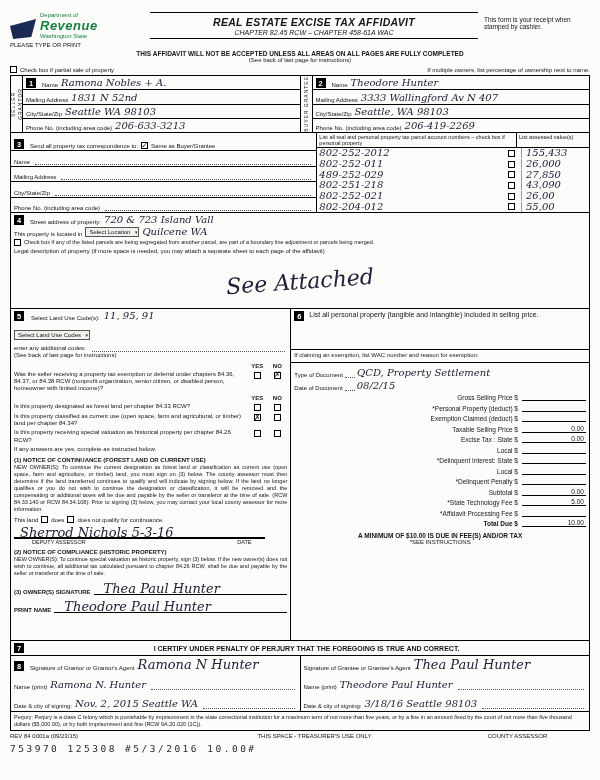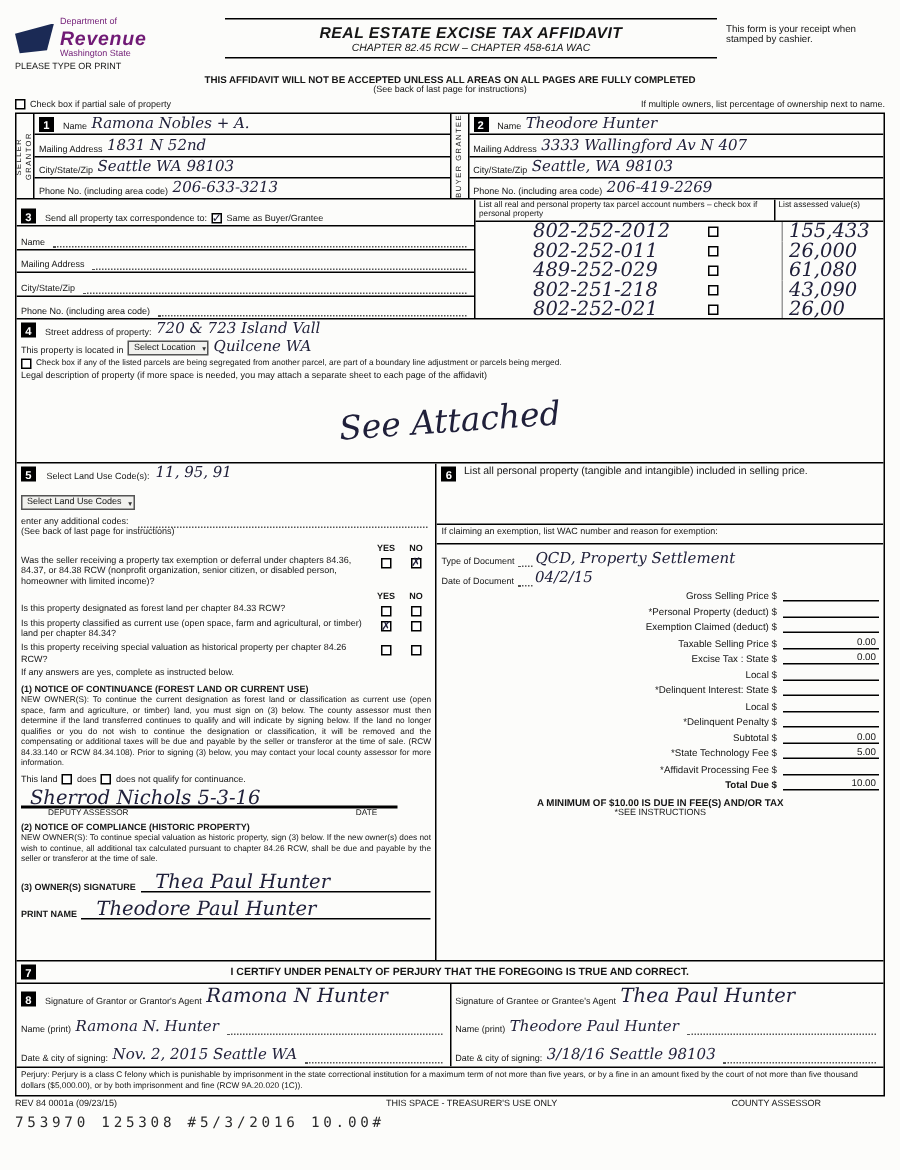--- a/index.html
+++ b/index.html
@@ -20,27 +20,27 @@
   .t7 { font-size:7px;  line-height:1.25; }
   .b  { font-weight:bold; }
   .hand {
     font-family: "DejaVu Serif", serif;
     font-style: italic;
     color: #20203a;
     font-size: 10px;
     line-height: 1;
     white-space: nowrap;
   }
-  .hand-sm { font-size: 13px; margin-left: 36px; }
+  .hand-sm { font-size: 10px; }
   .hand-lg { font-size: 13px; }
 
   
   .hdr { display:flex; align-items:flex-start; margin-bottom:2px; }
   .hdr-left { width:140px; }
-  .logo { display:flex; align-items:center; gap:4px; color:#701a75; }
+  .logo { display:flex; align-items:flex-end; gap:4px; color:#15803d; }
   .emblem { width:26px; height:20px; background:#1b2a55;
             clip-path: polygon(0 35%, 100% 0, 82% 90%, 12% 100%); }
   .logo .l1,.logo .l3 { font-size:6px; }
   .logo .l2 { font-size:13px; font-weight:bold; font-style:italic; letter-spacing:0.5px; }
   .please-type { font-size:6px; margin-top:3px; }
   .hdr-center { flex:1; text-align:center; border-top:1px solid #000; border-bottom:1px solid #000; padding:3px 0 2px;font-style:italic; }
   .form-title { font-size:10.5px; font-weight:bold; letter-spacing:0.3px; }
   .form-chapter { font-size:7px; margin-top:1px; }
   .hdr-right { width:112px; font-size:6.5px; padding-left:6px; padding-top:4px; }
   .warning { font-size:6.5px; font-weight:bold; text-align:center; margin-top:2px; }
@@ -263,21 +263,21 @@
           <span class="pval hand hand-sm">155,433</span>
         </div>
         <div class="prow">
           <span class="pnum hand hand-sm">802-252-011</span>
           <span class="cb"></span>
           <span class="pval hand hand-sm">26,000</span>
         </div>
         <div class="prow">
           <span class="pnum hand hand-sm">489-252-029</span>
           <span class="cb"></span>
-          <span class="pval hand hand-sm">61,080</span>
+          <span class="pval hand hand-sm">27,850</span>
         </div>
         <div class="prow">
           <span class="pnum hand hand-sm">802-251-218</span>
           <span class="cb"></span>
           <span class="pval hand hand-sm">43,090</span>
         </div>
         <div class="prow">
           <span class="pnum hand hand-sm">802-252-021</span>
           <span class="cb"></span>
           <span class="pval hand hand-sm">26,00</span>
@@ -421,21 +421,21 @@
         <div class="t6">If claiming an exemption, list WAC number and reason for exemption:</div>
         <div class="divider"></div>
         <div class="exrow">
           <span class="flabel">Type of Document</span>
           <span class="wline" style="max-width:10px;"></span>
           <span class="hand">QCD, Property Settlement</span>
         </div>
         <div class="exrow">
           <span class="flabel">Date of Document</span>
           <span class="wline" style="max-width:10px;"></span>
-          <span class="hand">04/2/15</span>
+          <span class="hand">08/2/15</span>
         </div>
 
         <div class="fee-row">
             <span class="fee-label">Gross Selling Price $</span>
             <span class="fee-value"></span>
           </div>
         <div class="fee-row">
             <span class="fee-label">*Personal Property (deduct) $</span>
             <span class="fee-value"></span>
           </div>

